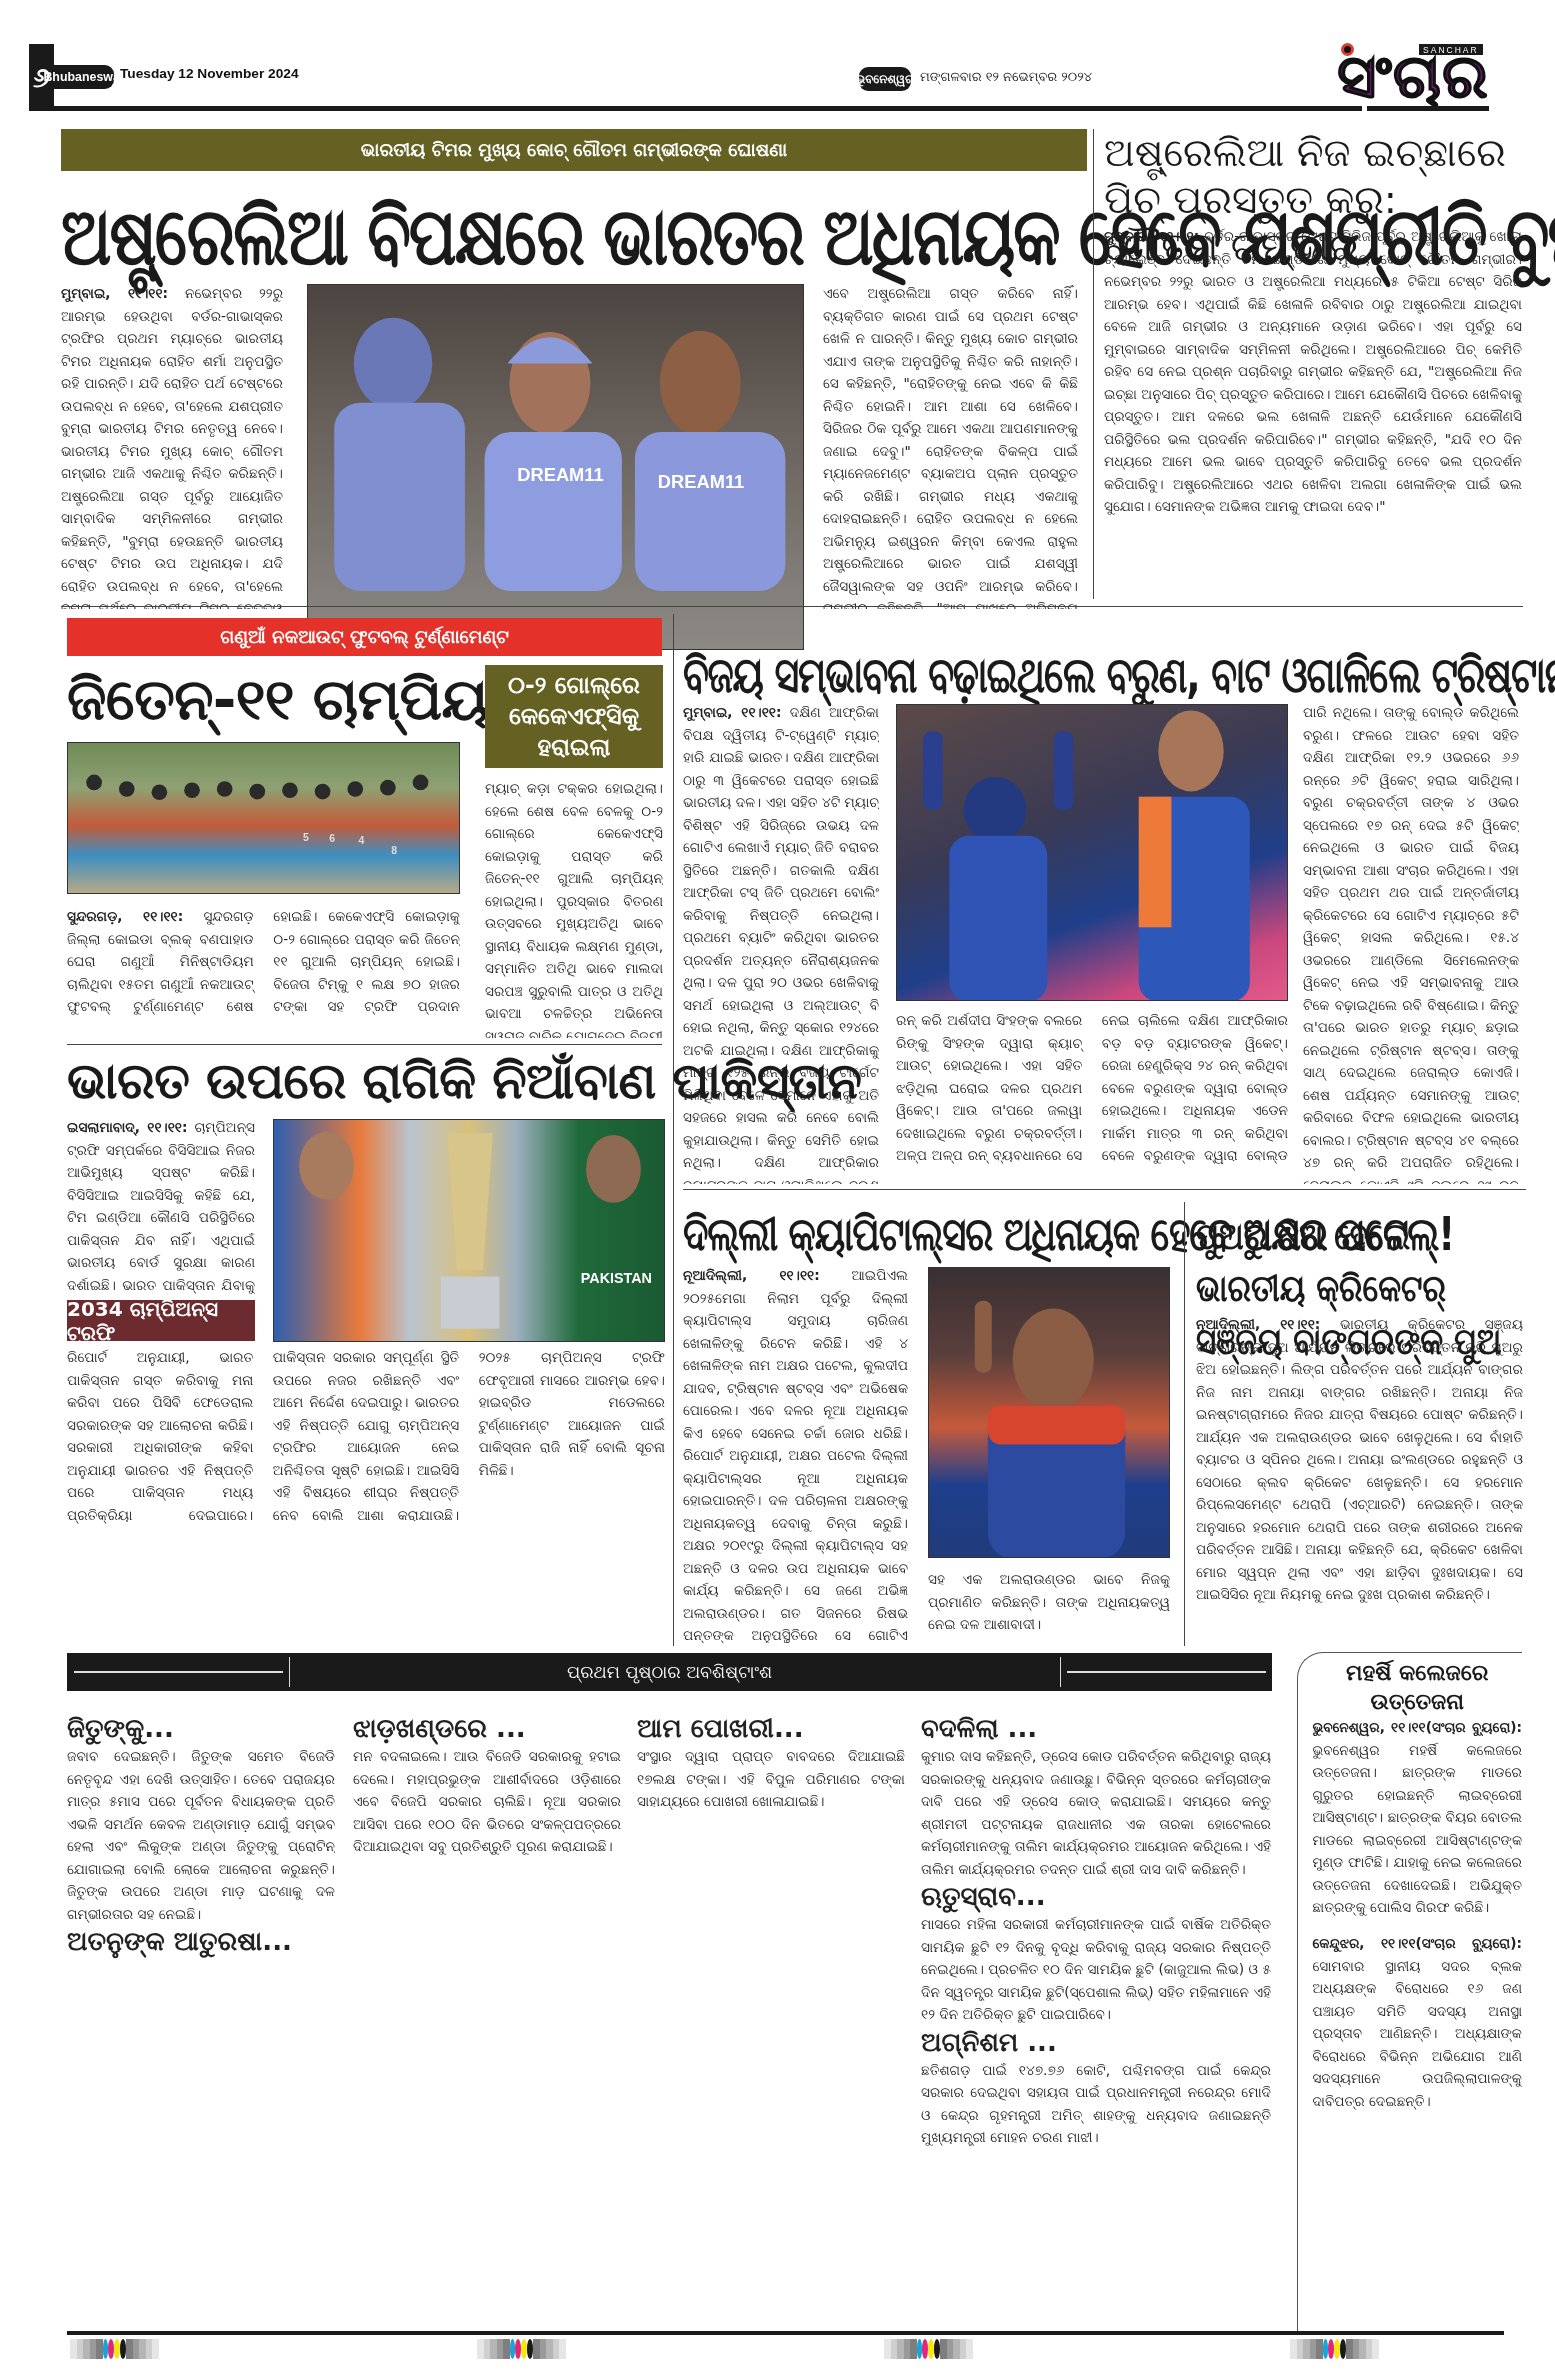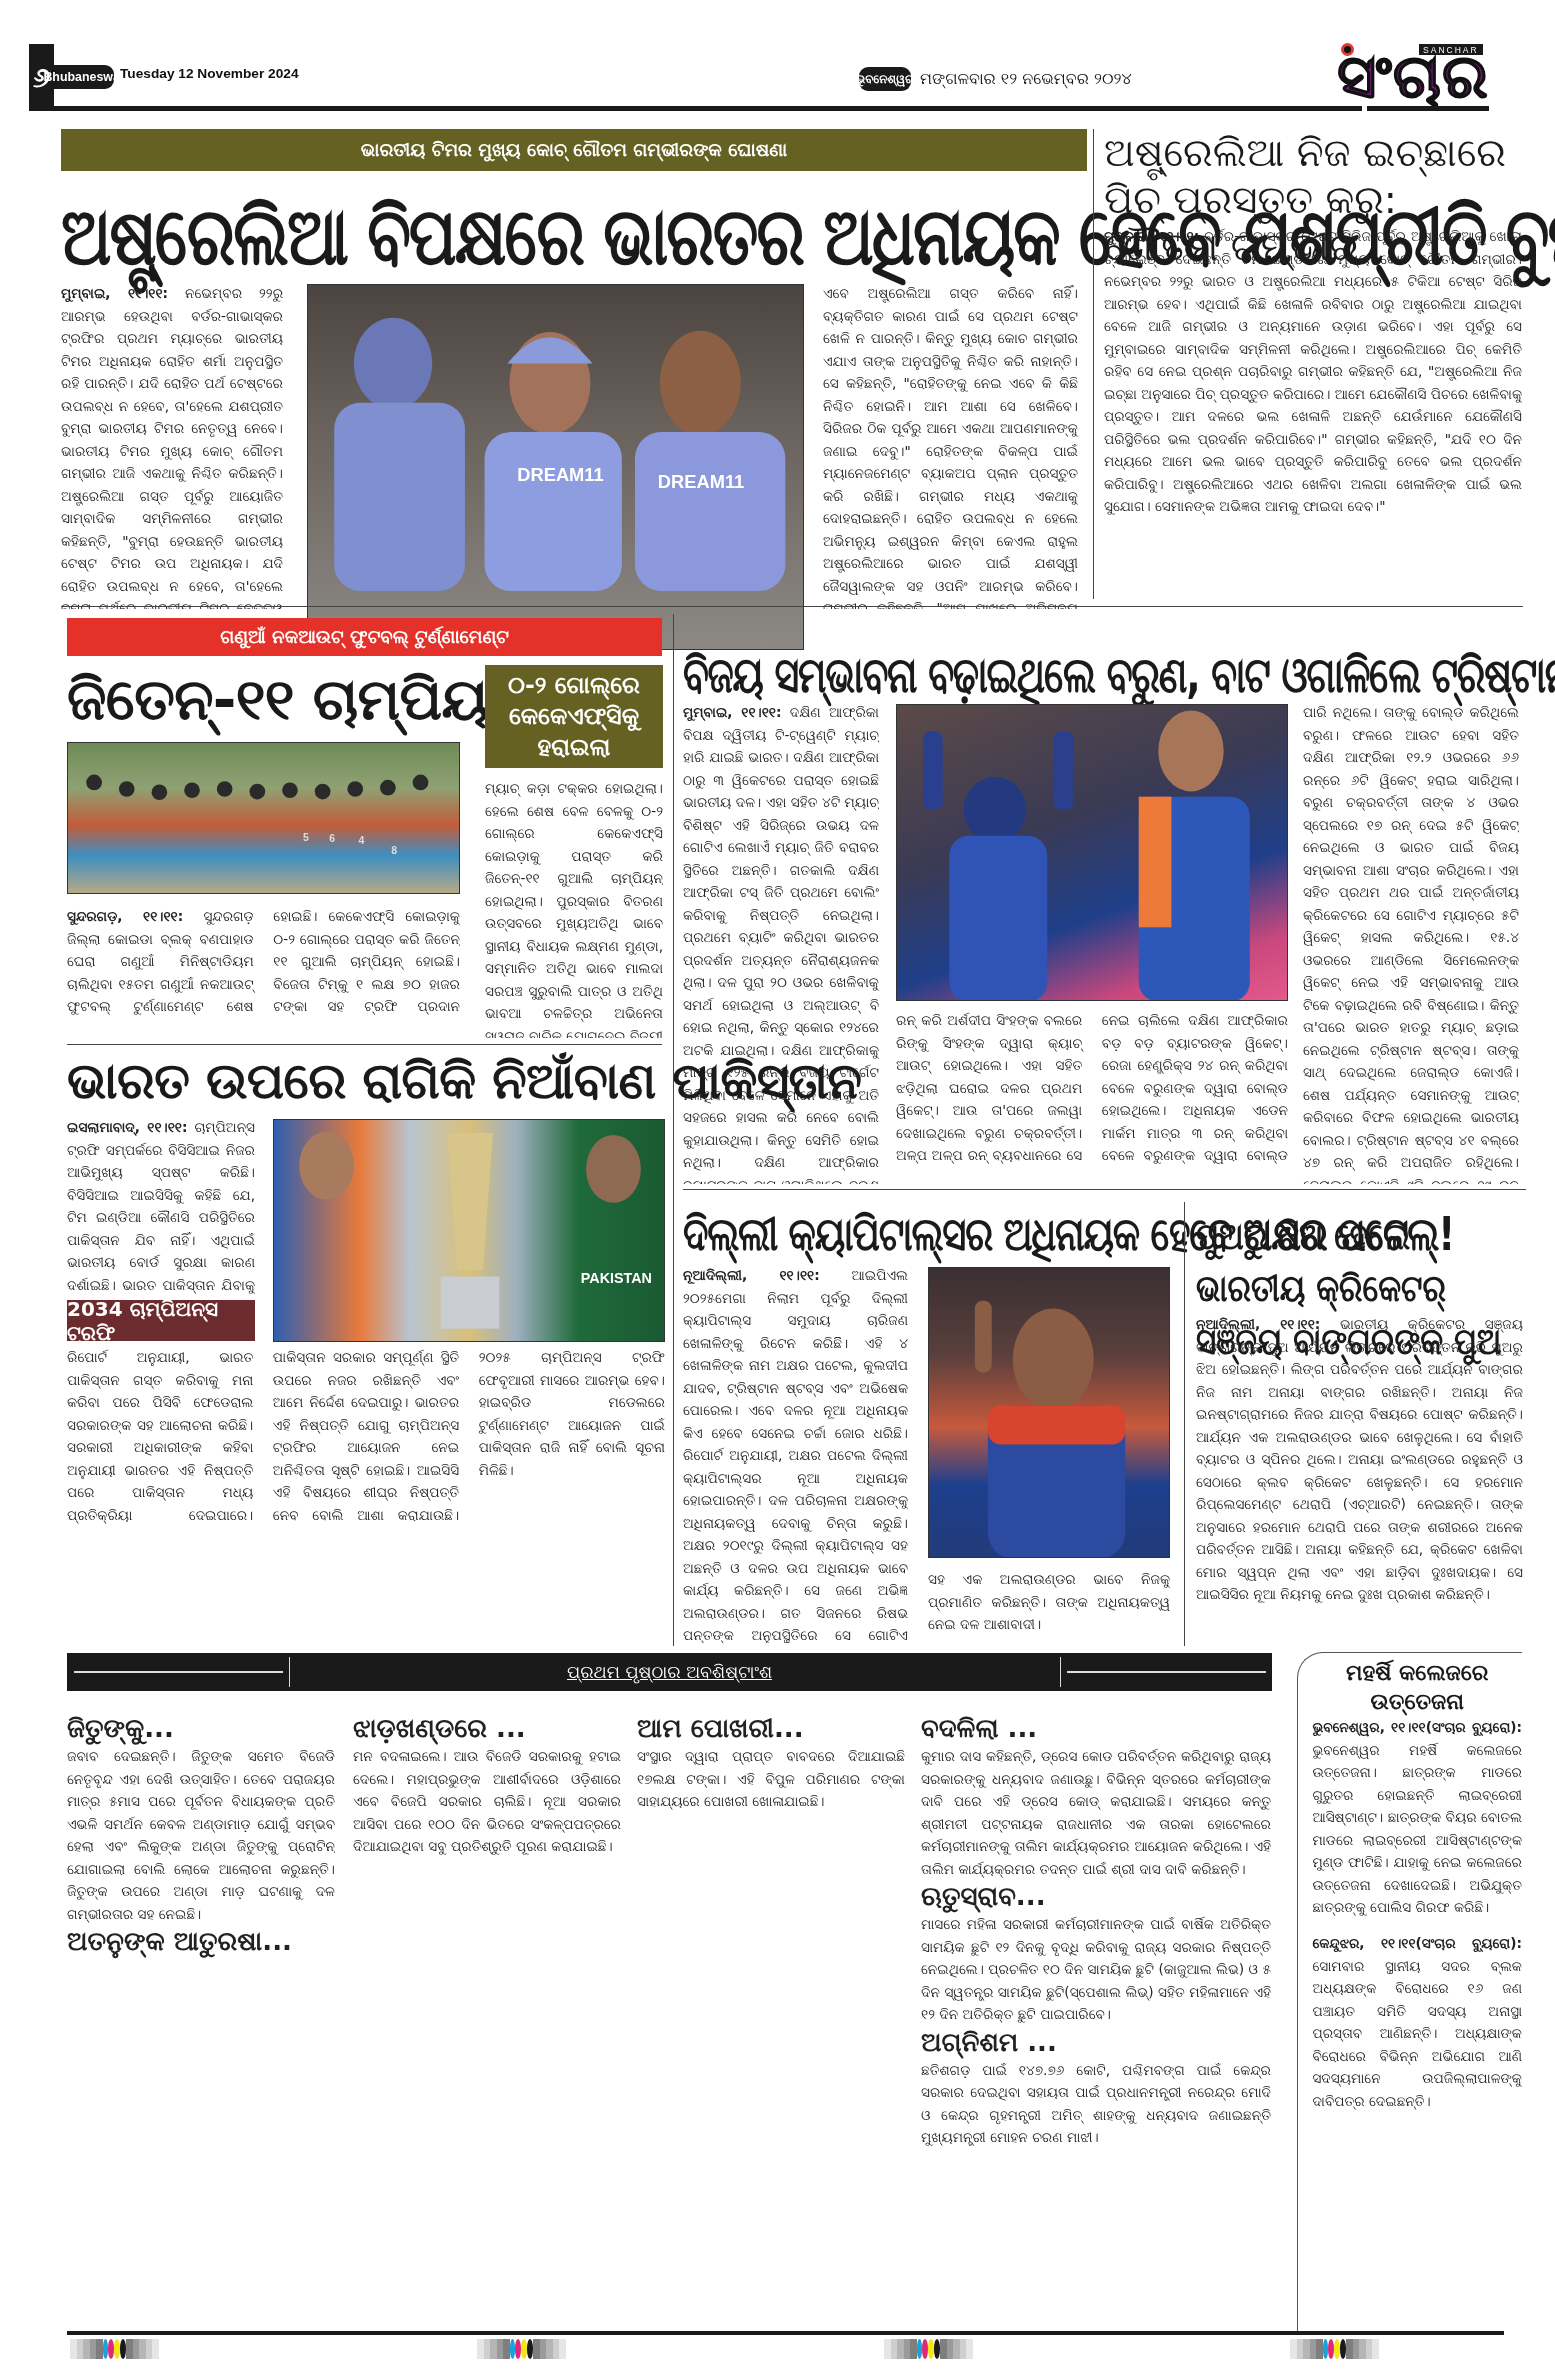--- a/index.html
+++ b/index.html
@@ -14,21 +14,21 @@
   .vr { position: absolute; width: 1.3px; background: #444; }
   .hr { position: absolute; height: 1.3px; background: #444; }
 
   
   #page-num-box { left: 29px; top: 44px; width: 25px; height: 67px; background: #1a1a1a; color: #fff; font-size: 27.4px; font-weight: bold; display: flex; align-items: center; justify-content: center; }
   #city-pill-en { left: 54px; top: 65px; width: 60px; height: 23.5px; background: #1a1a1a; color: #fff; border-radius: 0 9.1px 9.1px 0; font-family: "Liberation Sans", sans-serif; font-size: 12.4px; font-weight: bold; display: flex; align-items: center; justify-content: center; }
   #date-en { left: 120px; top: 66px; font-family: "Liberation Sans", sans-serif; font-size: 13.7px; font-weight: bold; color: #111; }
   #masthead-rule { left: 29px; top: 106px; width: 1333px; height: 5.2px; background: #1a1a1a; }
   #masthead-rule2 { left: 1367px; top: 106px; width: 122px; height: 5.2px; background: #1a1a1a; }
   #city-pill-or { left: 859px; top: 67px; width: 52px; height: 23.5px; background: #1a1a1a; color: #fff; border-radius: 9.1px; font-size: 11.8px; font-weight: bold; display: flex; align-items: center; justify-content: center; }
-  #date-or { left: 920px; top: 69px; font-size: 16px; color: #111; }
+  #date-or { left: 920px; top: 69px; font-size: 13px; color: #111; }
   #logo { left: 1022px; top: 44px; width: 467px; height: 65px; }
   #logo-text { position: absolute; right: 0; top: 0; font-family: "DejaVu Serif", serif; font-size: 60px; font-weight: 900; line-height: 65px; color: #701a75; -webkit-text-stroke: 1.3px #111; letter-spacing: 1.3px; }
   #logo-tag { position: absolute; right: 6.5px; top: 0; background: #1a1a1a; color: #fff; font-family: "Liberation Sans", sans-serif; font-size: 8.5px; letter-spacing: 2px; padding: 0.7px 3.9px; }
   #logo-dot { position: absolute; right: 135px; top: -1.3px; width: 13px; height: 13px; border-radius: 50%; border: 3.3px solid #e23a2e; background: #111; }
 
   
   #kicker-top { left: 61px; top: 129px; width: 1026px; height: 42px; background: #646123; color: #fff; font-size: 18.3px; font-weight: bold; display: flex; align-items: center; justify-content: center; }
   #headline-top { left: 61px; top: 175px; width: 1026px; font-size: 64px; font-weight: bold; line-height: 98px; text-align: center; letter-spacing: -2px; transform: scaleY(1.25); transform-origin: top center; white-space: nowrap; }
   #top-col-left { left: 61px; top: 282px; width: 222px; height: 327px; }
   #top-col-right { left: 823px; top: 282px; width: 255px; height: 327px; }
@@ -70,21 +70,21 @@
   
   #headline-dc { left: 683px; top: 1202px; width: 500px; font-size: 37px; font-weight: bold; line-height: 52px; white-space: nowrap; letter-spacing: -1.3px; transform: scaleY(1.25); transform-origin: top left; }
   #dc-col1 { left: 683px; top: 1264px; width: 225px; height: 379px; }
   #photo-dc { left: 928px; top: 1267px; width: 242px; height: 291px; background: linear-gradient(180deg,#3a2f32 0%,#5a3f3c 30%,#c65a3c 55%,#1d3f8d 75%,#223b7a 100%); }
   #dc-col2 { left: 928px; top: 1568px; width: 242px; height: 78px; }
   #vr-dc { left: 1184px; top: 1202px; height: 444px; }
   #headline-bangar { left: 1196px; top: 1209px; width: 327px; font-size: 31px; font-weight: bold; line-height: 44px; transform: scaleY(1.2); transform-origin: top left; }
   #bangar-body { left: 1196px; top: 1313px; width: 327px; height: 330px; }
 
   
-  #band { left: 67px; top: 1653px; width: 1205px; height: 38px; background: #1a1a1a; color: #fff; font-size: 17.6px; display: flex; align-items: center; justify-content: center; text-decoration: underline; }
+  #band { left: 67px; top: 1653px; width: 1205px; height: 38px; background: #1a1a1a; color: #fff; font-size: 17.6px; display: flex; align-items: center; justify-content: center; }
   #band .line { position: absolute; top: 18.3px; height: 1.3px; background: #ddd; }
   #band .tick { position: absolute; top: 3.9px; width: 0.7px; height: 30px; background: #ddd; }
 
   .cont-head { font-size: 26px; font-weight: bold; line-height: 33px; }
   #cont-col1 { left: 67px; top: 1712px; width: 268px; height: 621px; }
   #cont-col2 { left: 353px; top: 1712px; width: 268px; height: 621px; }
   #cont-col3 { left: 637px; top: 1712px; width: 268px; height: 621px; }
   #cont-col4 { left: 921px; top: 1712px; width: 350px; height: 621px; }
 
   #box-right { left: 1297px; top: 1652px; width: 225px; height: 679px; border-left: 1.3px solid #555; border-top: 1.3px solid #555; border-top-left-radius: 26px; }

